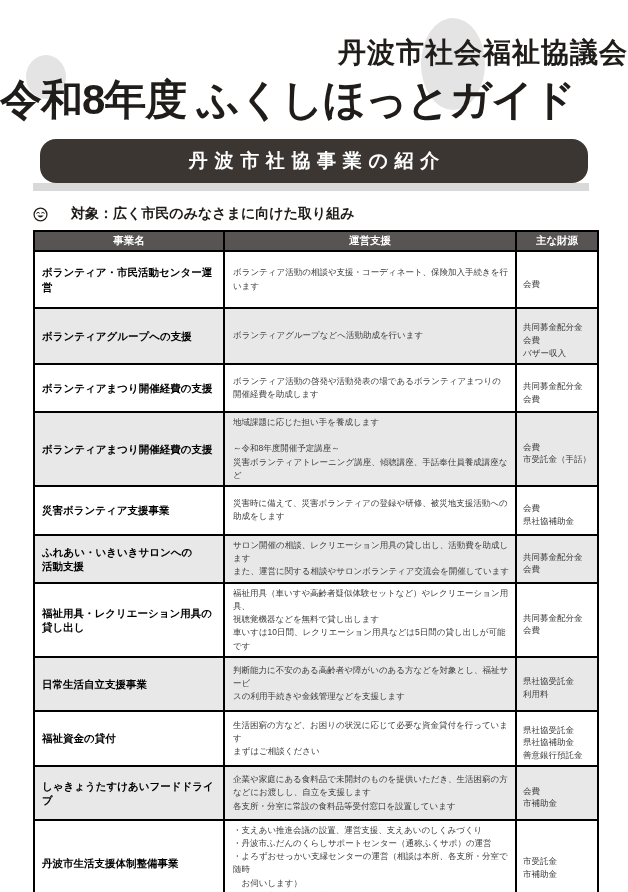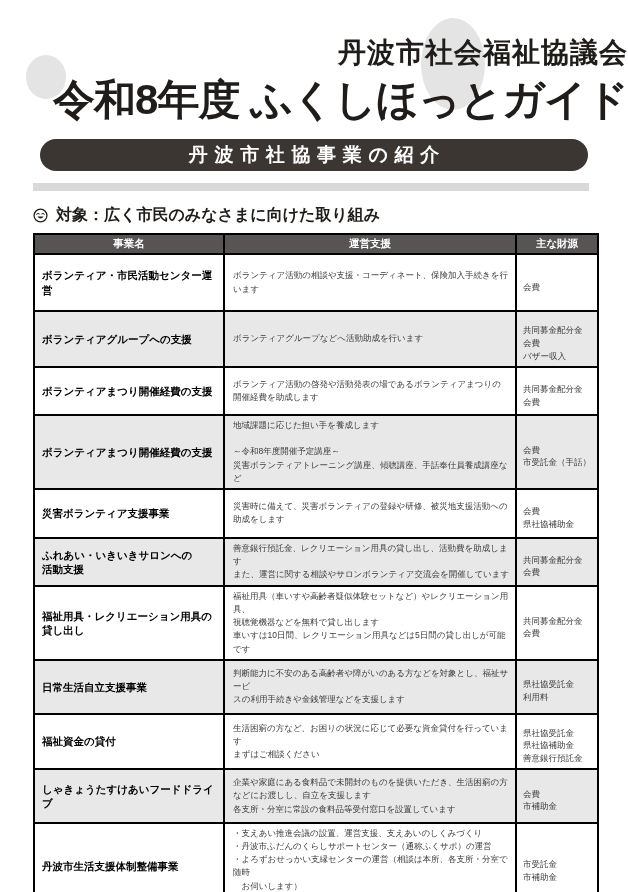--- a/index.html
+++ b/index.html
@@ -13,35 +13,35 @@
   
   .header { position:relative; height:191px; }
   .circle { position:absolute; background:#e4e4e4; border-radius:50%; z-index:0; }
   .circle.left  { left:26px;  top:55px; width:40px; height:44px; }
   .circle.right { left:421px; top:18px; width:64px; height:92px; }
   .org-title {
     position:absolute; top:34px; left:0; width:628px; text-align:right;
     font-size:28px; font-weight:900; letter-spacing:1px; z-index:1;
   }
   .main-title {
-    position:absolute; top:72px; left:0; width:628px; text-align:right;
+    position:absolute; top:72px; left:0; width:628px; text-align:left;
     font-size:42px; font-weight:900; letter-spacing:-1px; z-index:1; white-space:nowrap;
   }
   .banner {
-    position:absolute; top:139px; left:40px; width:548px; height:32px;
+    position:absolute; top:139px; left:40px; width:548px; height:44px;
     background:#3c3633; border-radius:16px; color:#ffffff;
     display:flex; align-items:center; justify-content:center;
     font-size:19px; font-weight:700; letter-spacing:0.35em; text-indent:0.35em; z-index:1;
   }
   .divider { position:absolute; top:183px; left:33px; width:556px; height:8px; background:#d9d9d9; }
 
   
   .target-line {
-    display:flex; align-items:center; gap:8px;
-    margin:14px 0 7px 33px; font-size:16px; font-weight:700; color:#1f1c1a;
+    display:flex; align-items:center; gap:23px;
+    margin:14px 0 7px 33px; font-size:14px; font-weight:700; color:#1f1c1a;
   }
   .target-line svg { display:block; }
 
   
   table.services {
     margin-left:33px; width:564px; border-collapse:collapse;
     table-layout:fixed; border:2px solid #000;
   }
   .services th, .services td { border:2px solid #000000; }
   .services col.c-name { width:190px; }
@@ -150,21 +150,21 @@
       <tr>
         <td class="name">災害ボランティア支援事業</td>
         <td class="overview">災害時に備えて、災害ボランティアの登録や研修、被災地支援活動への
 助成をします</td>
         <td class="funding">会費
 県社協補助金</td>
       </tr>
       <tr>
         <td class="name">ふれあい・いきいきサロンへの
 活動支援</td>
-        <td class="overview">善意銀行預託金、レクリエーション用具の貸し出し、活動費を助成します
+        <td class="overview">サロン開催の相談、レクリエーション用具の貸し出し、活動費を助成します
 また、運営に関する相談やサロンボランティア交流会を開催しています</td>
         <td class="funding">共同募金配分金
 会費</td>
       </tr>
       <tr>
         <td class="name">福祉用具・レクリエーション用具の
 貸し出し</td>
         <td class="overview">福祉用具（車いすや高齢者疑似体験セットなど）やレクリエーション用具、
 視聴覚機器などを無料で貸し出します
 車いすは10日間、レクリエーション用具などは5日間の貸し出しが可能です</td>

